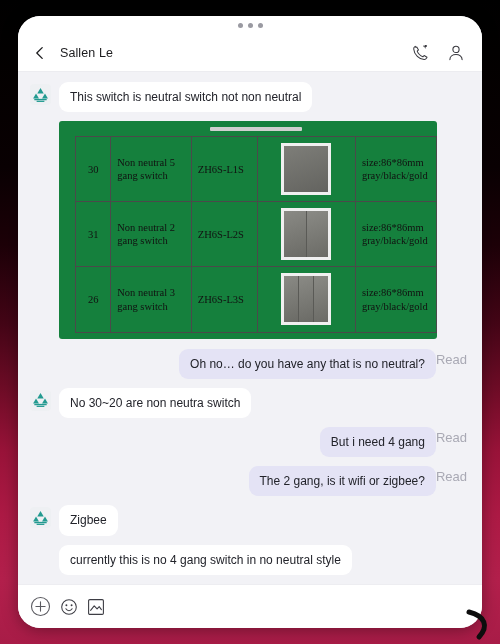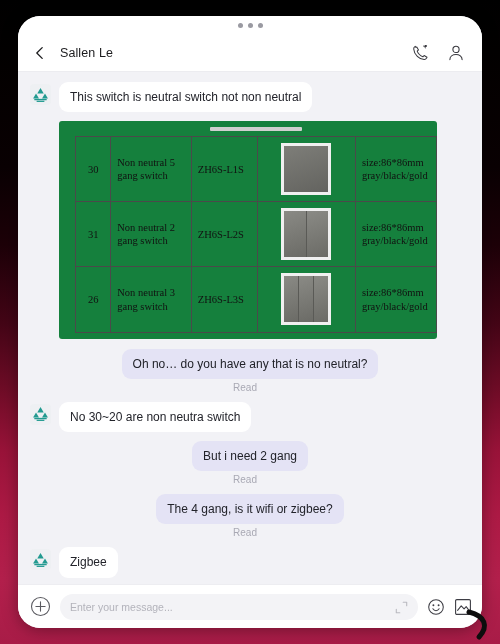--- a/index.html
+++ b/index.html
@@ -96,21 +96,21 @@
   .thread {
     flex: 1 1 auto;
     background: #f2f2f6;
     padding: 10px 12px 6px 12px;
     overflow: hidden;
     position: relative;
   }
 
   .row { display: flex; margin-bottom: 9px; align-items: flex-start; }
   .row.in  { justify-content: flex-start; }
-  .row.out { justify-content: flex-end; flex-direction: column; align-items: center; }
+  .row.out { justify-content: flex-end; flex-direction: row; align-items: flex-start; }
 
   .avatar {
     width: 21px; height: 21px;
     flex: 0 0 auto;
     margin-right: 8px;
     margin-top: 2px;
     border-radius: 4px;
     background: #eef0f3;
     display: flex; align-items: center; justify-content: center;
   }
@@ -122,24 +122,24 @@
     font-size: 12px;
     line-height: 1.35;
     color: #22232a;
     border-radius: 9px;
     word-wrap: break-word;
   }
   .bubble.in  { background: #ffffff; }
   .bubble.out { background: #e4e3f5; }
 
   .read {
-    font-size: 10px;
+    font-size: 13px;
     color: #a9a9b4;
     margin-top: 3px;
-    margin-right: 10px;
+    margin-right: 3px;
   }
 
   
   .table-row { margin-bottom: 10px; padding-left: 29px; }
   .table-card {
     background: #15803d;
     border-radius: 3px;
     padding: 4px 0 6px 16px;
     width: 378px;
   }
@@ -359,26 +359,26 @@
           <path d="M5.2 8.0 L9.0 14.4 H1.4 Z" fill="#229a90"></path>
           <path d="M16.8 8.0 L20.6 14.4 H13.0 Z" fill="#229a90"></path>
           <rect x="3.0" y="15.0" width="16" height="1.8" fill="#229a90"></rect>
           <rect x="6.0" y="17.4" width="10" height="1.6" fill="#229a90"></rect>
         </svg>
       </span>
       <div class="bubble in">No 30~20 are non neutra switch</div>
     </div>
 
     <div class="row out">
-      <div class="bubble out">But i need 2 gang</div>
+      <div class="bubble out">But i need 4 gang</div>
       <div class="read">Read</div>
     </div>
 
     <div class="row out">
-      <div class="bubble out">The 4 gang, is it wifi or zigbee?</div>
+      <div class="bubble out">The 2 gang, is it wifi or zigbee?</div>
       <div class="read">Read</div>
     </div>
 
     <div class="row in">
       <span class="avatar">
         <svg width="17" height="16" viewBox="0 0 22 20">
           <path d="M11 1 L15.2 8.2 H6.8 Z" fill="#229a90"></path>
           <path d="M5.2 8.0 L9.0 14.4 H1.4 Z" fill="#229a90"></path>
           <path d="M16.8 8.0 L20.6 14.4 H13.0 Z" fill="#229a90"></path>
           <rect x="3.0" y="15.0" width="16" height="1.8" fill="#229a90"></rect>
@@ -395,29 +395,20 @@
 
   </div>
 
   <div class="composer">
     <span class="plus-btn">
       <svg width="21" height="21" viewBox="0 0 21 21" fill="none">
         <circle cx="10.5" cy="10.5" r="9" stroke="#5a5a60" stroke-width="1.1"></circle>
         <path d="M10.5 5.9v9.2M5.9 10.5h9.2" stroke="#5a5a60" stroke-width="1.1" stroke-linecap="round"></path>
       </svg>
     </span>
-    <div class="msg-field">
-      <input type="text" placeholder="Enter your message..." style="">
-      <span class="expand-ico">
-        <svg width="13" height="13" viewBox="0 0 13 13" fill="none">
-          <path d="M8.2 1.3h3.5v3.5" stroke="#8c8c95" stroke-width="1.1" stroke-linecap="round" stroke-linejoin="round"></path>
-          <path d="M4.8 11.7H1.3V8.2" stroke="#8c8c95" stroke-width="1.1" stroke-linecap="round" stroke-linejoin="round"></path>
-        </svg>
-      </span>
-    </div>
     <span class="comp-ico">
       <svg width="18" height="18" viewBox="0 0 18 18" fill="none">
         <circle cx="9" cy="9" r="7.3" stroke="#3d3d44" stroke-width="1.05"></circle>
         <circle cx="6.4" cy="7.2" r=".95" fill="#3d3d44"></circle>
         <circle cx="11.6" cy="7.2" r=".95" fill="#3d3d44"></circle>
         <path d="M5.9 10.8c.7 1.2 1.8 1.9 3.1 1.9s2.4-.7 3.1-1.9" stroke="#3d3d44" stroke-width="1.05" stroke-linecap="round"></path>
       </svg>
     </span>
     <span class="comp-ico">
       <svg width="18" height="18" viewBox="0 0 18 18" fill="none">

